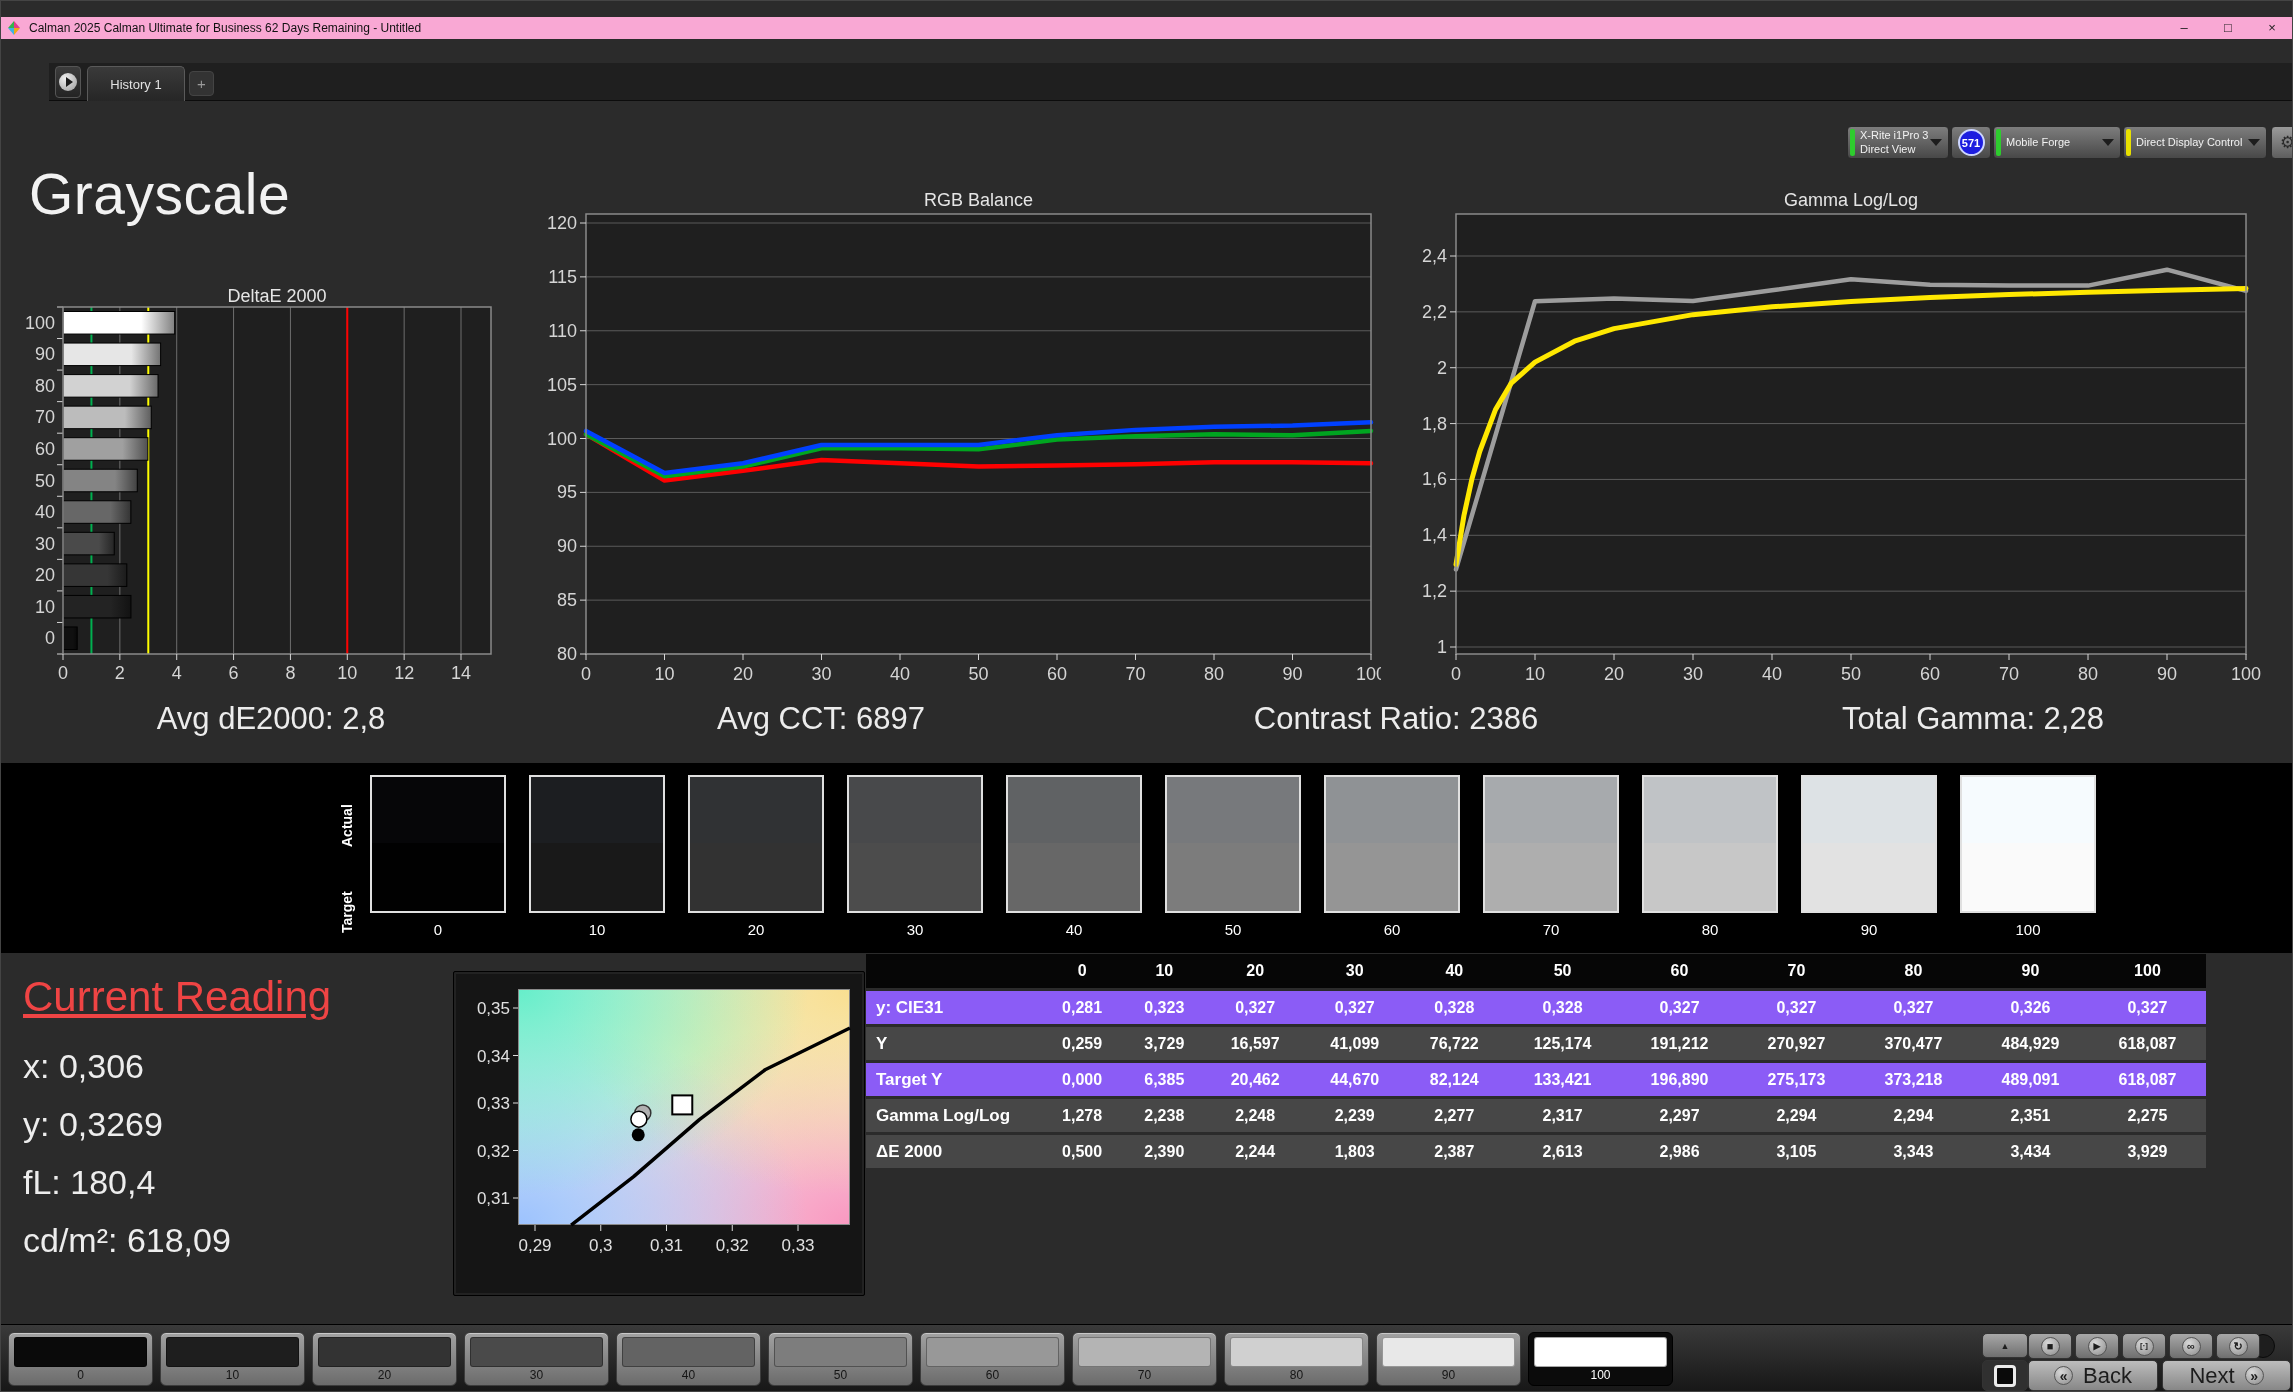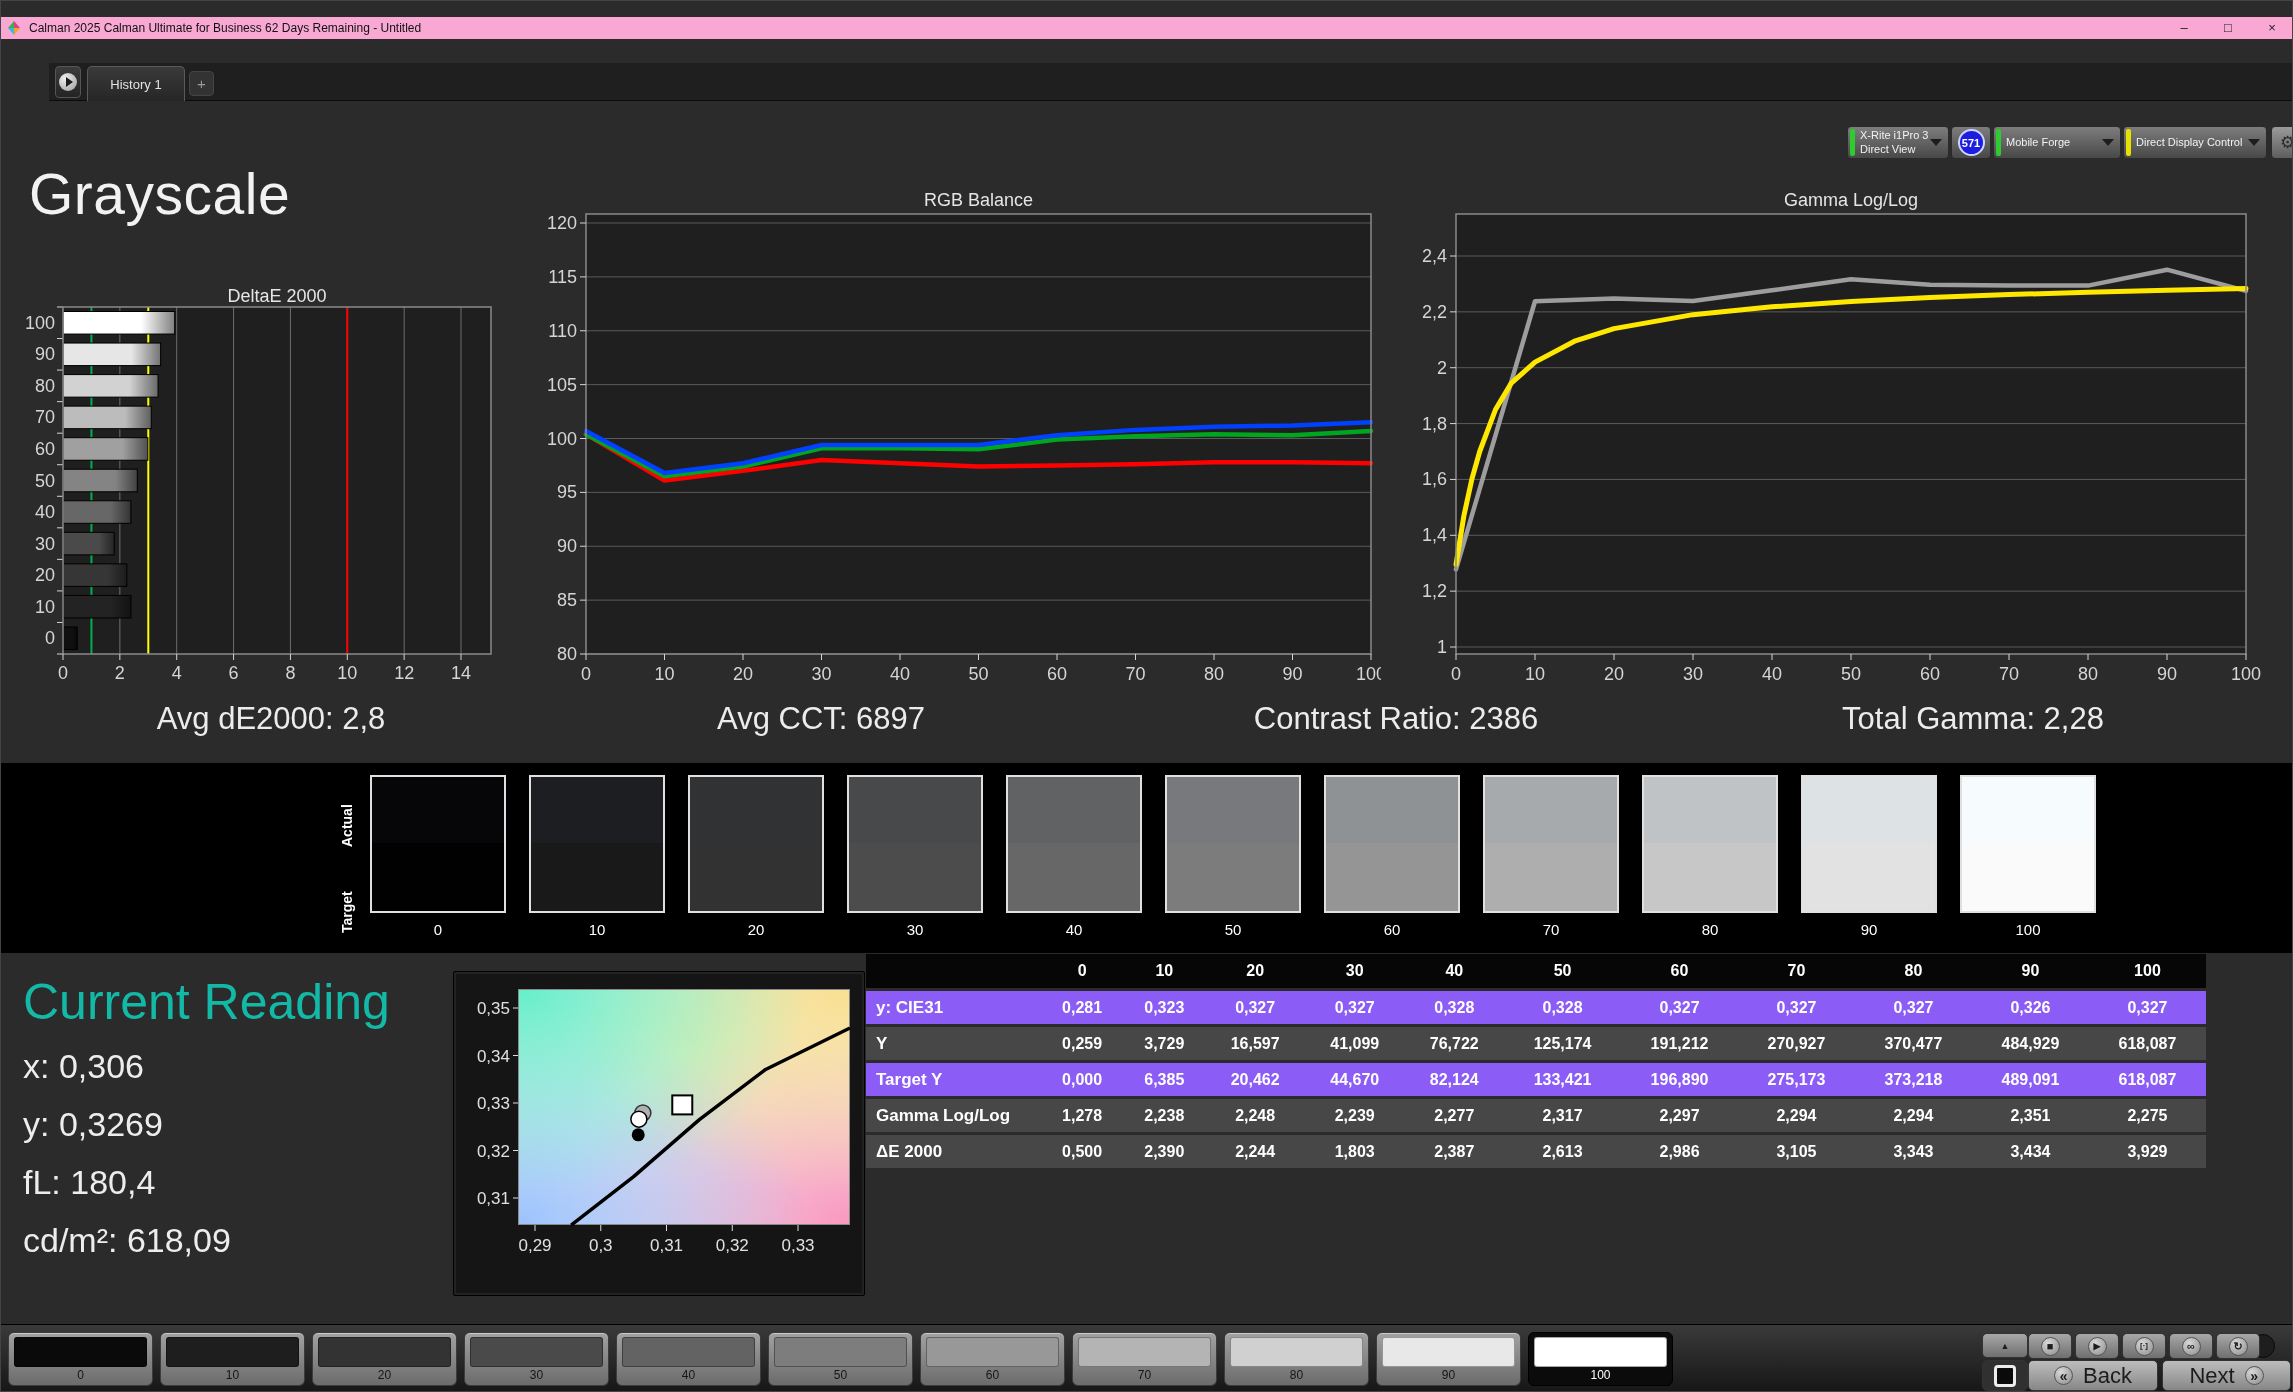--- a/index.html
+++ b/index.html
@@ -57,21 +57,21 @@
   .swatchstrip{position:absolute;left:0;top:762px;width:2293px;height:190px;background:#000;}
   .rot-label{position:absolute;left:338px;width:18px;color:#fff;font-size:14px;font-weight:700;
       writing-mode:vertical-rl;transform:rotate(180deg);text-align:center;}
   #swatch-boxes{position:absolute;left:369px;top:12px;display:flex;gap:23px;}
   .swcol{width:136px;}
   .swbox{width:136px;height:138px;border:2px solid #e0e0e0;}
   .swbox .half-a{height:66px;}
   .swbox .half-t{height:68px;}
   .swlabel{margin-top:8px;text-align:center;color:#fff;font-size:15px;}
   
-  .cr-title{position:absolute;left:22px;top:972px;font-size:50px;font-weight:300;color:#14b8a6;}
+  .cr-title{position:absolute;left:22px;top:972px;font-size:42px;font-weight:300;color:#ef4444;text-decoration:underline;}
   .cr-line{position:absolute;left:22px;font-size:34px;font-weight:300;color:#ededed;}
   .cie-frame{position:absolute;left:452px;top:970px;width:412px;height:325px;background:#151515;
       border:1px solid #000;border-radius:2px;box-shadow:inset 0 0 0 2px #222;}
   .cie-grad{position:absolute;left:517px;top:988px;width:332px;height:236px;border:1px solid #8a8a8a;
       background:
         radial-gradient(ellipse at 0% 0%,rgba(95,238,200,0.95),rgba(95,238,200,0) 62%),
         radial-gradient(ellipse at 100% 0%,rgba(250,222,140,0.95),rgba(250,222,140,0) 62%),
         radial-gradient(ellipse at 0% 100%,rgba(152,192,255,0.95),rgba(152,192,255,0) 62%),
         radial-gradient(ellipse at 100% 100%,rgba(250,148,190,0.95),rgba(250,148,190,0) 62%),
         radial-gradient(ellipse at 55% 25%,rgba(232,248,205,0.9),rgba(232,248,205,0) 60%),

